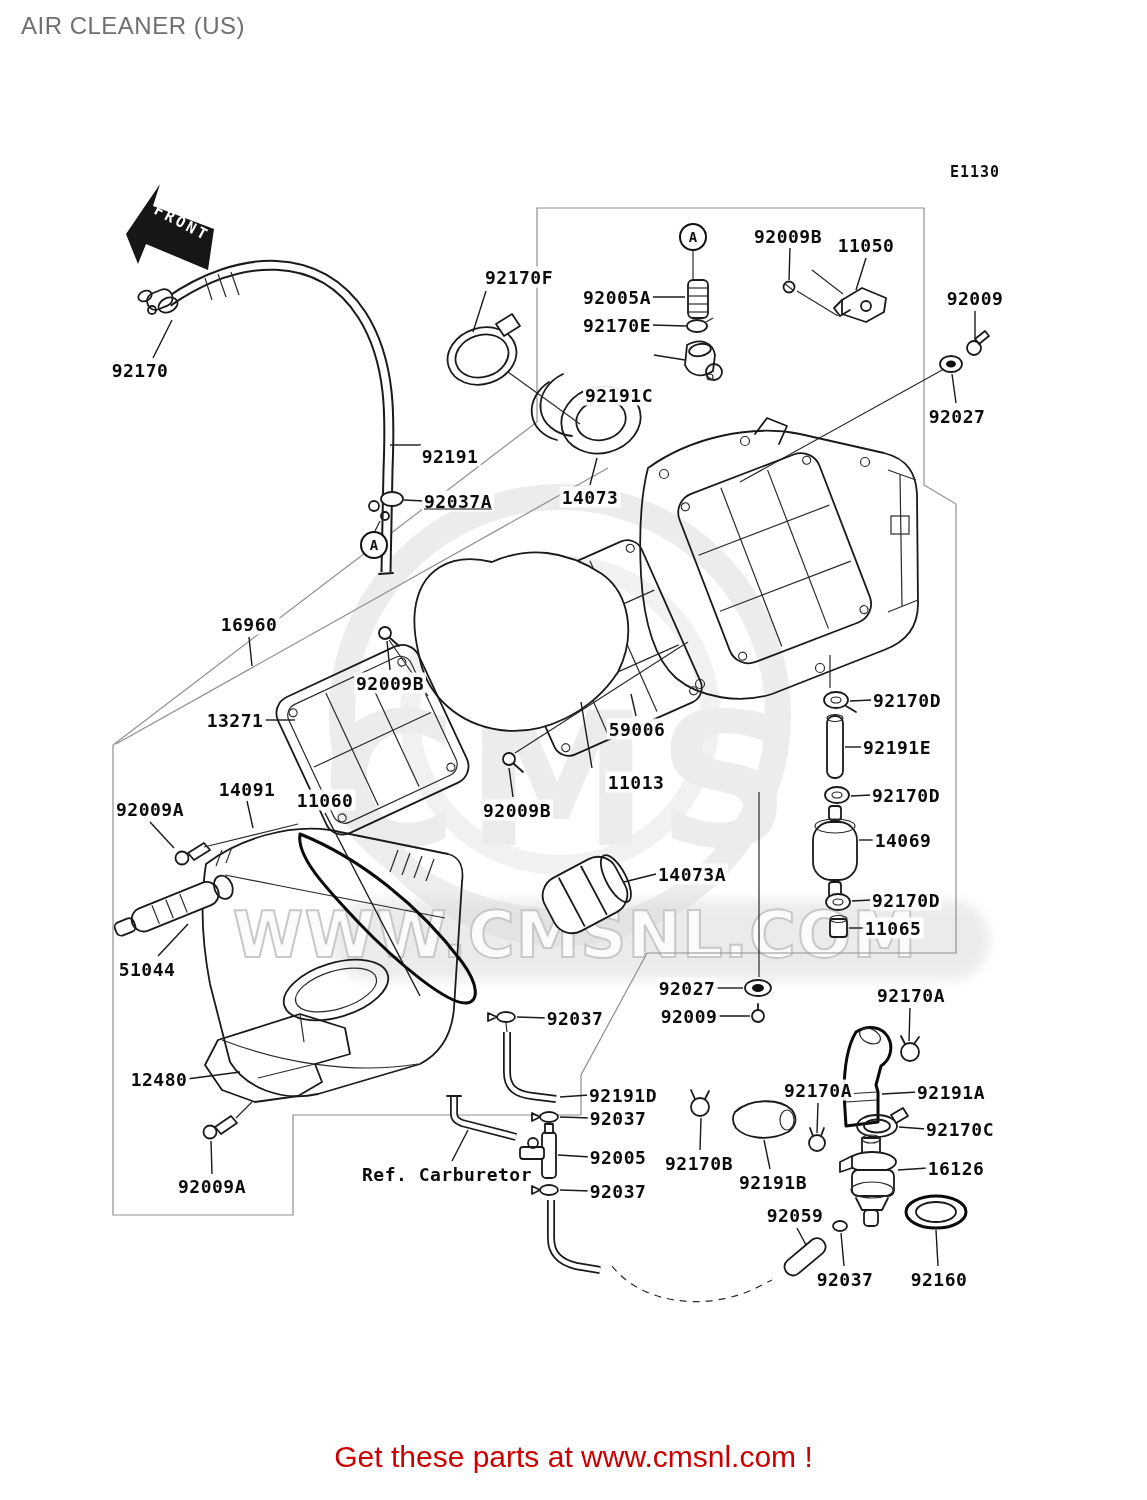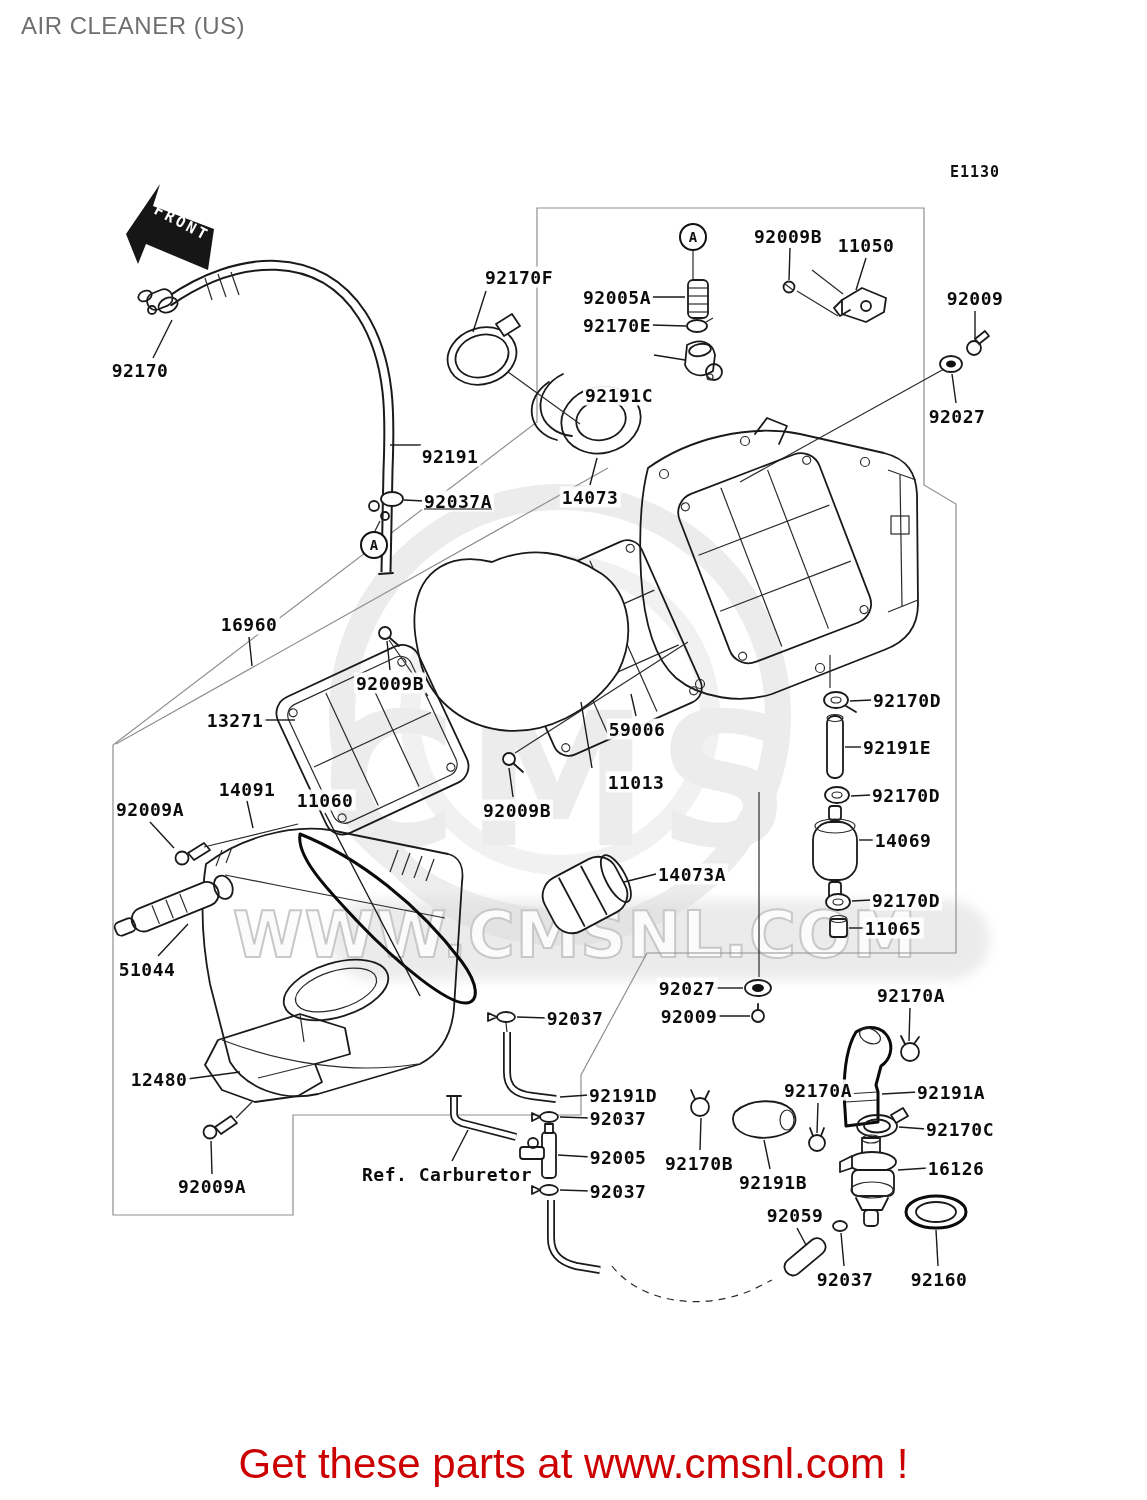--- a/index.html
+++ b/index.html
@@ -21,21 +21,21 @@
   .tubein{stroke:#fff;stroke-width:7;fill:none;stroke-linecap:butt;}
   .tube2{stroke:#1a1a1a;stroke-width:8;fill:none;stroke-linecap:butt;}
   .tube2in{stroke:#fff;stroke-width:4.5;fill:none;stroke-linecap:butt;}
   .plabel{position:absolute;transform:translate(-50%,-50%);font:700 18px "DejaVu Sans Mono",monospace;
           letter-spacing:.5px;color:#0c0c0c;background:rgba(255,255,255,.92);padding:0 2px;
           white-space:nowrap;z-index:5;}
   .marker{position:absolute;transform:translate(-50%,-50%);width:24px;height:24px;border:2px solid #111;
           border-radius:50%;background:#fff;font:700 14px "DejaVu Sans Mono",monospace;color:#111;
           display:flex;align-items:center;justify-content:center;z-index:5;}
   .footer{position:absolute;left:0;top:1440px;width:100%;text-align:center;z-index:6;
-          font-family:"Liberation Sans",sans-serif;font-size:42px;color:#cc0000;}
+          font-family:"Liberation Sans",sans-serif;font-size:30px;color:#cc0000;}
 </style>
 </head>
 <body>
 
 <div class="page">
 
   <div class="title">AIR CLEANER (US)</div>
   <div class="diagram-code">E1130</div>
 
   <svg class="art" width="1147" height="1500" viewBox="0 0 1147 1500">

